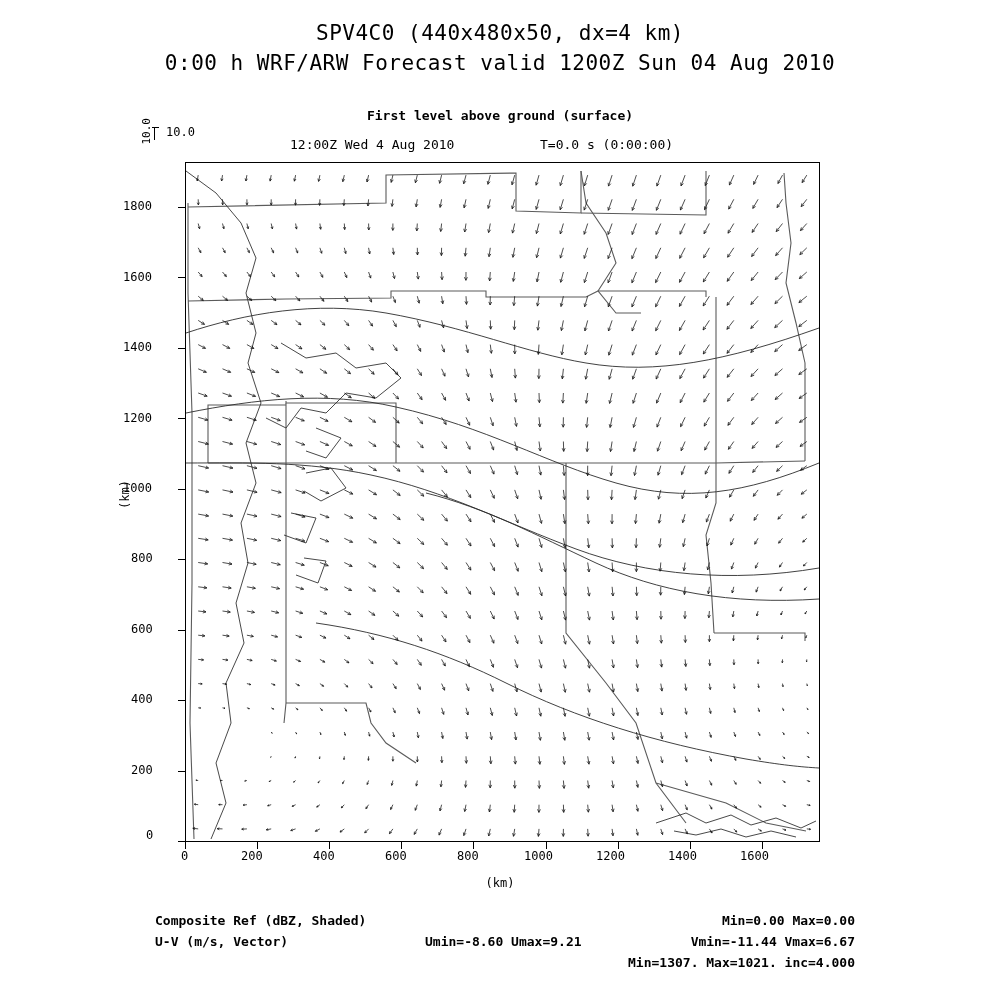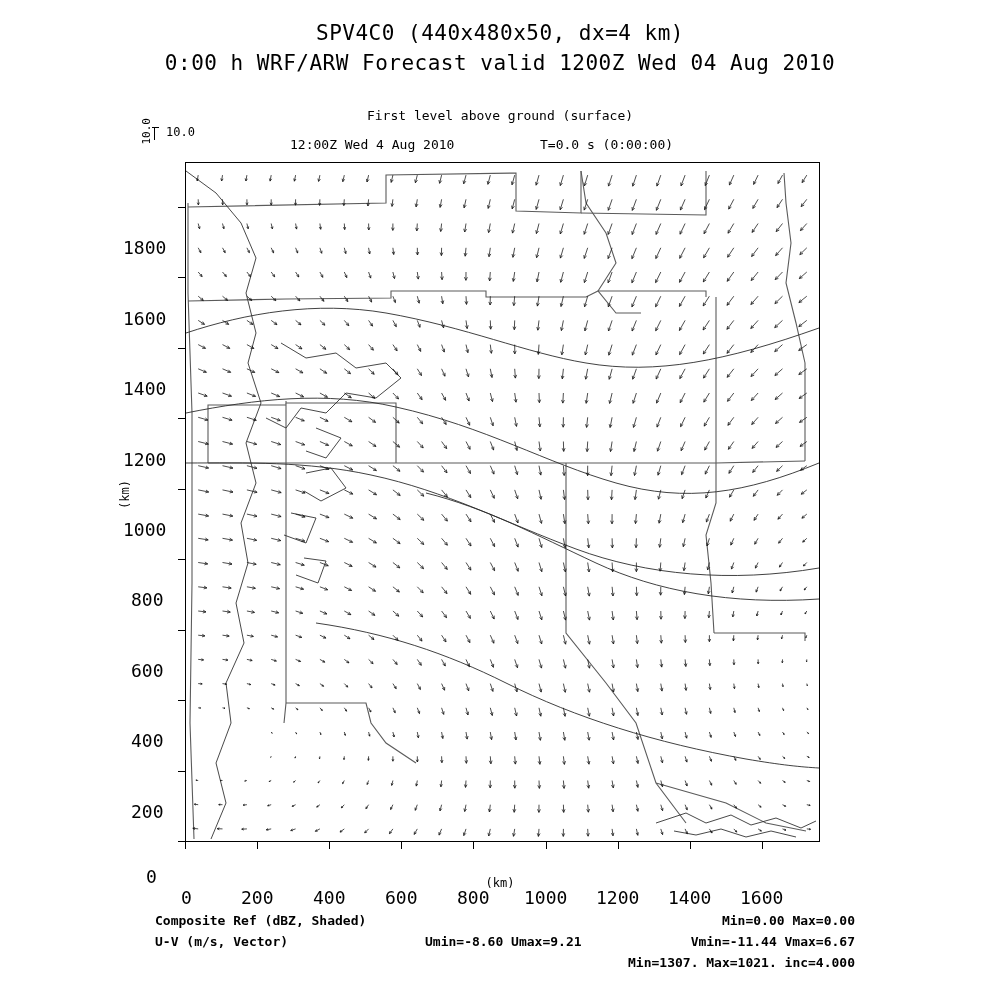--- a/index.html
+++ b/index.html
@@ -37,20 +37,21 @@
     letter-spacing: 0.5px;
     line-height: 30px;
   }
   .subtitle-center {
     position: absolute;
     top: 108px;
     left: 0;
     width: 1000px;
     text-align: center;
     font-size: 13px;
+    font-weight: bold;
   }
   .sub-row {
     position: absolute;
     top: 137px;
     left: 185px;
     width: 635px;
     font-size: 13px;
   }
   .sub-row .left {
     position: absolute;
@@ -113,23 +114,22 @@
     overflow: hidden;
     background: #ffffff;
   }
   .plot svg {
     position: absolute;
     left: 0;
     top: 0;
   }
   .tick-label {
     position: absolute;
-    font-size: 18px;
+    font-size: 12px;
     white-space: nowrap;
-    margin-top: 38px;
   }
   .tick-mark {
     position: absolute;
     background: #000;
   }
   .ylabel {
     position: absolute;
     left: 118px;
     top: 480px;
     font-size: 12px;
@@ -182,21 +182,21 @@
     padding-left: 22px;
   }
 </style>
 </head>
 <body>
 
 <div class="page">
 
   <div class="title-block">
     <div class="title-line1">SPV4C0 (440x480x50, dx=4 km)</div>
-    <div class="title-line2">0:00 h WRF/ARW Forecast valid 1200Z Wed 04 Aug 2010</div>
+    <div class="title-line2">0:00 h WRF/ARW Forecast valid 1200Z Sun 04 Aug 2010</div>
   </div>
 
   <div class="subtitle-center">First level above ground (surface)</div>
   <div class="sub-row">
     <span class="left">12:00Z Wed  4 Aug 2010</span>
     <span class="right">T=0.0 s (0:00:00)</span>
   </div>
 
   <div class="vecref">
     <span class="vlabel">10.0</span>

